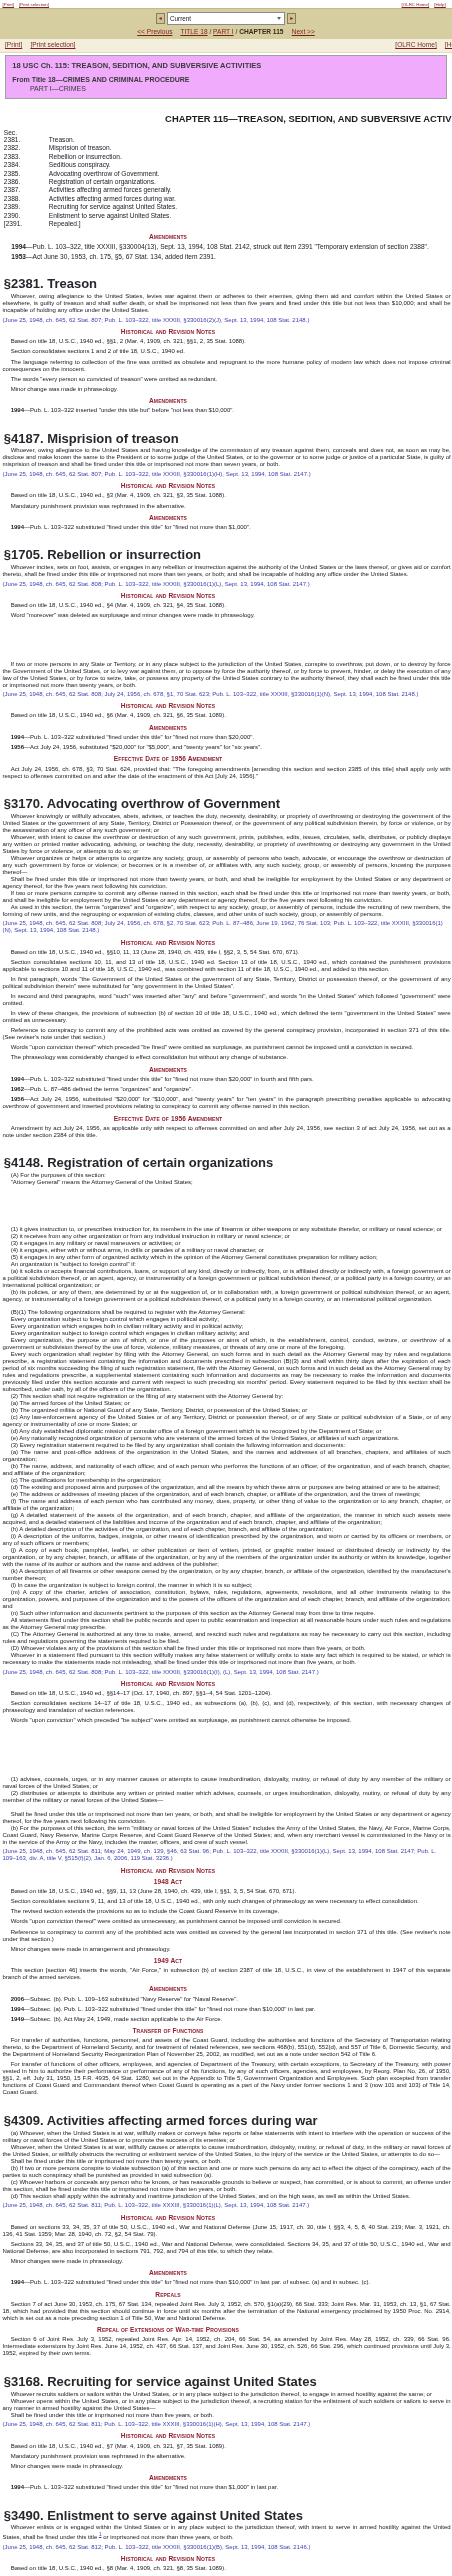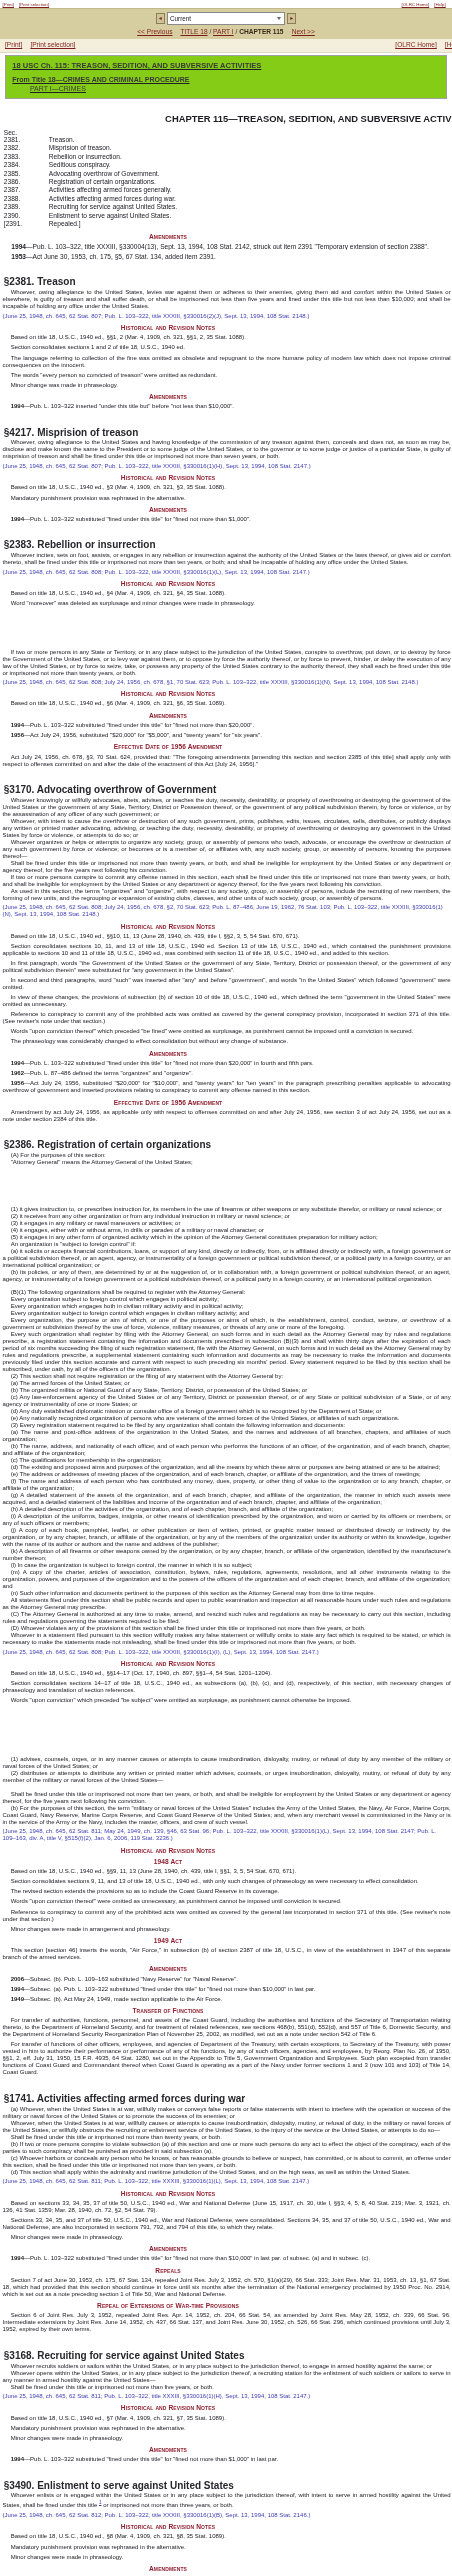--- a/index.html
+++ b/index.html
@@ -22,36 +22,36 @@
   .crumbs{margin-top:2.5px;font-size:6.6px;color:#33331f;}
   .crumbs a{color:#7f1d1d;text-decoration:underline;}
   .crumbs .cur{font-weight:bold;color:#3a2a1a;}
   .crumbs .gap{display:inline-block;width:6.3px;}
   
   .printbar{background:#f4eedd;font-size:6.6px;display:flex;justify-content:space-between;
             padding:2.5px 5px 3.8px 5px;border-bottom:0.6px solid #e0d9c4;}
   .printbar a{color:#7f1d1d;text-decoration:underline;margin-right:6.3px;white-space:nowrap;}
   .pbright{margin-right:-21.4px;white-space:nowrap;}
   
-  .headerbox{margin:1.9px 5px 0 5px;border:0.6px solid #a0a0a0;background:#84cc16;padding:5px 6.3px 6.3px 6.3px;text-decoration:underline;}
+  .headerbox{margin:1.9px 5px 0 5px;border:0.6px solid #a0a0a0;background:#f0abfc;padding:5px 6.3px 6.3px 6.3px;}
   .hb1{font-size:7.5px;font-weight:bold;color:#3a3a3a;}
   .hb2{font-size:7px;font-weight:bold;color:#3a3a3a;margin-top:5.7px;}
   .hb3{font-size:7px;color:#3a3a3a;margin-top:1.9px;margin-left:17.6px;}
   
   #content{padding:0 1.3px 0 2.5px;}
   .chapwrap{width:635px;overflow:hidden;}
   .chaphead{margin-top:14px;font-size:9.4px;font-weight:bold;color:#1c1c22;
             text-align:center;white-space:nowrap;}
   .toc{margin-top:5px;font-size:6.6px;}
   .tocsec{margin-left:1.3px;color:#202028;}
   .tocrow{display:flex;line-height:8.4px;}
   .tocnum{width:45px;flex:0 0 45px;padding-left:1.3px;}
   .cnotes{font-size:6.6px;}
   .cnote{margin:3.1px 0;white-space:nowrap;overflow:hidden;padding-left:8.8px;}
-  .sechead{margin:16.4px 0 1.9px 1.3px;font-size:10px;font-weight:bold;color:#26262c;}
+  .sechead{margin:16.4px 0 1.9px 1.3px;font-size:13px;font-weight:bold;color:#26262c;}
   .body-p{margin:0;font-size:6px;line-height:7px;text-indent:8.2px;text-align:justify;color:#202028;}
   .cite{margin:2.5px 0 1.9px 0;font-size:6px;line-height:7px;color:#4040b4;text-align:left;}
   .notehead{margin:4.4px 0 1.9px 0;width:331px;text-align:center;font-weight:bold;
             font-variant:small-caps;font-size:6.6px;letter-spacing:0.1px;color:#8f1f2f;}
   .note-p{margin:3.1px 0;font-size:6px;line-height:7px;text-indent:8.2px;text-align:justify;color:#202028;}
   .note-p b{color:#1a1a20;}
   sup a{color:#3a3ab8;text-decoration:underline;font-size:4.7px;}
   .footnote{margin-top:8.8px;font-size:6px;color:#202028;}
   .spacer{width:100%;}
 </style>
@@ -166,29 +166,29 @@
     <p class="body-p">Whoever, owing allegiance to the United States, levies war against them or adheres to their enemies, giving them aid and comfort within the United States or elsewhere, is guilty of treason and shall suffer death, or shall be imprisoned not less than five years and fined under this title but not less than $10,000; and shall be incapable of holding any office under the United States.</p>
     <p class="cite">(June 25, 1948, ch. 645, 62 Stat. 807; Pub. L. 103–322, title XXXIII, §330016(2)(J), Sept. 13, 1994, 108 Stat. 2148.)</p>
     <div class="notehead">Historical and Revision Notes</div>
     <p class="note-p"><span>Based on title 18, U.S.C., 1940 ed., §§1, 2 (Mar. 4, 1909, ch. 321, §§1, 2, 35 Stat. 1088).</span></p>
     <p class="note-p"><span>Section consolidates sections 1 and 2 of title 18, U.S.C., 1940 ed.</span></p>
     <p class="note-p"><span>The language referring to collection of the fine was omitted as obsolete and repugnant to the more humane policy of modern law which does not impose criminal consequences on the innocent.</span></p>
     <p class="note-p"><span>The words "every person so convicted of treason" were omitted as redundant.</span></p>
     <p class="note-p"><span>Minor change was made in phraseology.</span></p>
     <div class="notehead">Amendments</div>
     <p class="note-p"><b>1994</b><span>—Pub. L. 103–322 inserted "under this title but" before "not less than $10,000".</span></p>
-    <div class="sechead">§4217. Misprision of treason</div>
+    <div class="sechead">§4187. Misprision of treason</div>
     <p class="body-p">Whoever, owing allegiance to the United States and having knowledge of the commission of any treason against them, conceals and does not, as soon as may be, disclose and make known the same to the President or to some judge of the United States, or to the governor or to some judge or justice of a particular State, is guilty of misprision of treason and shall be fined under this title or imprisoned not more than seven years, or both.</p>
     <p class="cite">(June 25, 1948, ch. 645, 62 Stat. 807; Pub. L. 103–322, title XXXIII, §330016(1)(H), Sept. 13, 1994, 108 Stat. 2147.)</p>
     <div class="notehead">Historical and Revision Notes</div>
     <p class="note-p"><span>Based on title 18, U.S.C., 1940 ed., §3 (Mar. 4, 1909, ch. 321, §3, 35 Stat. 1088).</span></p>
     <p class="note-p"><span>Mandatory punishment provision was rephrased in the alternative.</span></p>
     <div class="notehead">Amendments</div>
     <p class="note-p"><b>1994</b><span>—Pub. L. 103–322 substituted "fined under this title" for "fined not more than $1,000".</span></p>
-    <div class="sechead">§2383. Rebellion or insurrection</div>
+    <div class="sechead">§1705. Rebellion or insurrection</div>
     <p class="body-p">Whoever incites, sets on foot, assists, or engages in any rebellion or insurrection against the authority of the United States or the laws thereof, or gives aid or comfort thereto, shall be fined under this title or imprisoned not more than ten years, or both; and shall be incapable of holding any office under the United States.</p>
     <p class="cite">(June 25, 1948, ch. 645, 62 Stat. 808; Pub. L. 103–322, title XXXIII, §330016(1)(L), Sept. 13, 1994, 108 Stat. 2147.)</p>
     <div class="notehead">Historical and Revision Notes</div>
     <p class="note-p"><span>Based on title 18, U.S.C., 1940 ed., §4 (Mar. 4, 1909, ch. 321, §4, 35 Stat. 1088).</span></p>
     <p class="note-p"><span>Word "moreover" was deleted as surplusage and minor changes were made in phraseology.</span></p>
     <div class="spacer" style="height: 38px;"></div>
     <p class="body-p">If two or more persons in any State or Territory, or in any place subject to the jurisdiction of the United States, conspire to overthrow, put down, or to destroy by force the Government of the United States, or to levy war against them, or to oppose by force the authority thereof, or by force to prevent, hinder, or delay the execution of any law of the United States, or by force to seize, take, or possess any property of the United States contrary to the authority thereof, they shall each be fined under this title or imprisoned not more than twenty years, or both.</p>
     <p class="cite">(June 25, 1948, ch. 645, 62 Stat. 808; July 24, 1956, ch. 678, §1, 70 Stat. 623; Pub. L. 103–322, title XXXIII, §330016(1)(N), Sept. 13, 1994, 108 Stat. 2148.)</p>
     <div class="notehead">Historical and Revision Notes</div>
     <p class="note-p"><span>Based on title 18, U.S.C., 1940 ed., §6 (Mar. 4, 1909, ch. 321, §6, 35 Stat. 1089).</span></p>
@@ -213,21 +213,21 @@
     <p class="note-p"><span>In view of these changes, the provisions of subsection (b) of section 10 of title 18, U.S.C., 1940 ed., which defined the term "government in the United States" were omitted as unnecessary.</span></p>
     <p class="note-p"><span>Reference to conspiracy to commit any of the prohibited acts was omitted as covered by the general conspiracy provision, incorporated in section 371 of this title. (See reviser's note under that section.)</span></p>
     <p class="note-p"><span>Words "upon conviction thereof" which preceded "be fined" were omitted as surplusage, as punishment cannot be imposed until a conviction is secured.</span></p>
     <p class="note-p"><span>The phraseology was considerably changed to effect consolidation but without any change of substance.</span></p>
     <div class="notehead">Amendments</div>
     <p class="note-p"><b>1994</b><span>—Pub. L. 103–322 substituted "fined under this title" for "fined not more than $20,000" in fourth and fifth pars.</span></p>
     <p class="note-p"><b>1962</b><span>—Pub. L. 87–486 defined the terms "organizes" and "organize".</span></p>
     <p class="note-p"><b>1956</b><span>—Act July 24, 1956, substituted "$20,000" for "$10,000", and "twenty years" for "ten years" in the paragraph prescribing penalties applicable to advocating overthrow of government and inserted provisions relating to conspiracy to commit any offense named in this section.</span></p>
     <div class="notehead">Effective Date of 1956 Amendment</div>
     <p class="note-p"><span>Amendment by act July 24, 1956, as applicable only with respect to offenses committed on and after July 24, 1956, see section 3 of act July 24, 1956, set out as a note under section 2384 of this title.</span></p>
-    <div class="sechead">§2386. Registration of certain organizations</div>
+    <div class="sechead">§4148. Registration of certain organizations</div>
     <p class="body-p">(A) For the purposes of this section:</p>
     <p class="body-p">"Attorney General" means the Attorney General of the United States;</p>
     <div class="spacer" style="height: 40px;"></div>
     <p class="body-p">(1) it gives instruction to, or prescribes instruction for, its members in the use of firearms or other weapons or any substitute therefor, or military or naval science; or</p>
     <p class="body-p">(2) it receives from any other organization or from any individual instruction in military or naval science; or</p>
     <p class="body-p">(3) it engages in any military or naval maneuvers or activities; or</p>
     <p class="body-p">(4) it engages, either with or without arms, in drills or parades of a military or naval character; or</p>
     <p class="body-p">(5) it engages in any other form of organized activity which in the opinion of the Attorney General constitutes preparation for military action;</p>
     <p class="body-p">An organization is "subject to foreign control" if:</p>
     <p class="body-p">(a) it solicits or accepts financial contributions, loans, or support of any kind, directly or indirectly, from, or is affiliated directly or indirectly with, a foreign government or a political subdivision thereof, or an agent, agency, or instrumentality of a foreign government or political subdivision thereof, or a political party in a foreign country, or an international political organization; or</p>
@@ -286,21 +286,21 @@
     <p class="note-p"><span>Minor changes were made in arrangement and phraseology.</span></p>
     <div class="notehead">1949 Act</div>
     <p class="note-p"><span>This section [section 46] inserts the words, "Air Force," in subsection (b) of section 2387 of title 18, U.S.C., in view of the establishment in 1947 of this separate branch of the armed services.</span></p>
     <div class="notehead">Amendments</div>
     <p class="note-p"><b>2006</b><span>—Subsec. (b). Pub. L. 109–163 substituted "Navy Reserve" for "Naval Reserve".</span></p>
     <p class="note-p"><b>1994</b><span>—Subsec. (a). Pub. L. 103–322 substituted "fined under this title" for "fined not more than $10,000" in last par.</span></p>
     <p class="note-p"><b>1949</b><span>—Subsec. (b). Act May 24, 1949, made section applicable to the Air Force.</span></p>
     <div class="notehead">Transfer of Functions</div>
     <p class="note-p"><span>For transfer of authorities, functions, personnel, and assets of the Coast Guard, including the authorities and functions of the Secretary of Transportation relating thereto, to the Department of Homeland Security, and for treatment of related references, see sections 468(b), 551(d), 552(d), and 557 of Title 6, Domestic Security, and the Department of Homeland Security Reorganization Plan of November 25, 2002, as modified, set out as a note under section 542 of Title 6.</span></p>
     <p class="note-p"><span>For transfer of functions of other officers, employees, and agencies of Department of the Treasury, with certain exceptions, to Secretary of the Treasury, with power vested in him to authorize their performance or performance of any of his functions, by any of such officers, agencies, and employees, by Reorg. Plan No. 26, of 1950, §§1, 2, eff. July 31, 1950, 15 F.R. 4935, 64 Stat. 1280, set out in the Appendix to Title 5, Government Organization and Employees. Such plan excepted from transfer functions of Coast Guard and Commandant thereof when Coast Guard is operating as a part of the Navy under former sections 1 and 3 (now 101 and 103) of Title 14, Coast Guard.</span></p>
-    <div class="sechead">§1741. Activities affecting armed forces during war</div>
+    <div class="sechead">§4309. Activities affecting armed forces during war</div>
     <p class="body-p">(a) Whoever, when the United States is at war, willfully makes or conveys false reports or false statements with intent to interfere with the operation or success of the military or naval forces of the United States or to promote the success of its enemies; or</p>
     <p class="body-p">Whoever, when the United States is at war, willfully causes or attempts to cause insubordination, disloyalty, mutiny, or refusal of duty, in the military or naval forces of the United States, or willfully obstructs the recruiting or enlistment service of the United States, to the injury of the service or the United States, or attempts to do so—</p>
     <p class="body-p">Shall be fined under this title or imprisoned not more than twenty years, or both.</p>
     <p class="body-p">(b) If two or more persons conspire to violate subsection (a) of this section and one or more such persons do any act to effect the object of the conspiracy, each of the parties to such conspiracy shall be punished as provided in said subsection (a).</p>
     <p class="body-p">(c) Whoever harbors or conceals any person who he knows, or has reasonable grounds to believe or suspect, has committed, or is about to commit, an offense under this section, shall be fined under this title or imprisoned not more than ten years, or both.</p>
     <p class="body-p">(d) This section shall apply within the admiralty and maritime jurisdiction of the United States, and on the high seas, as well as within the United States.</p>
     <p class="cite">(June 25, 1948, ch. 645, 62 Stat. 811; Pub. L. 103–322, title XXXIII, §330016(1)(L), Sept. 13, 1994, 108 Stat. 2147.)</p>
     <div class="notehead">Historical and Revision Notes</div>
     <p class="note-p"><span>Based on sections 33, 34, 35, 37 of title 50, U.S.C., 1940 ed., War and National Defense (June 15, 1917, ch. 30, title I, §§3, 4, 5, 8, 40 Stat. 219; Mar. 3, 1921, ch. 136, 41 Stat. 1359; Mar. 28, 1940, ch. 72, §2, 54 Stat. 79).</span></p>
     <p class="note-p"><span>Sections 33, 34, 35, and 37 of title 50, U.S.C., 1940 ed., War and National Defense, were consolidated. Sections 34, 35, and 37 of title 50, U.S.C., 1940 ed., War and National Defense, are also incorporated in sections 791, 792, and 794 of this title, to which they relate.</span></p>

